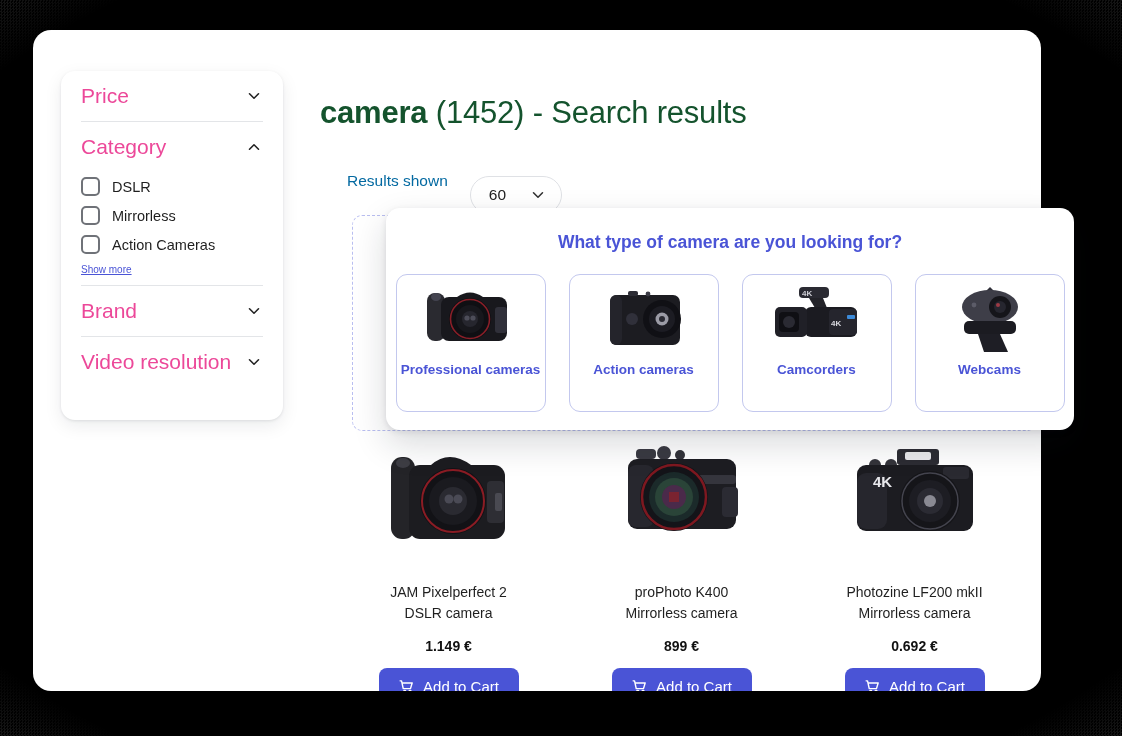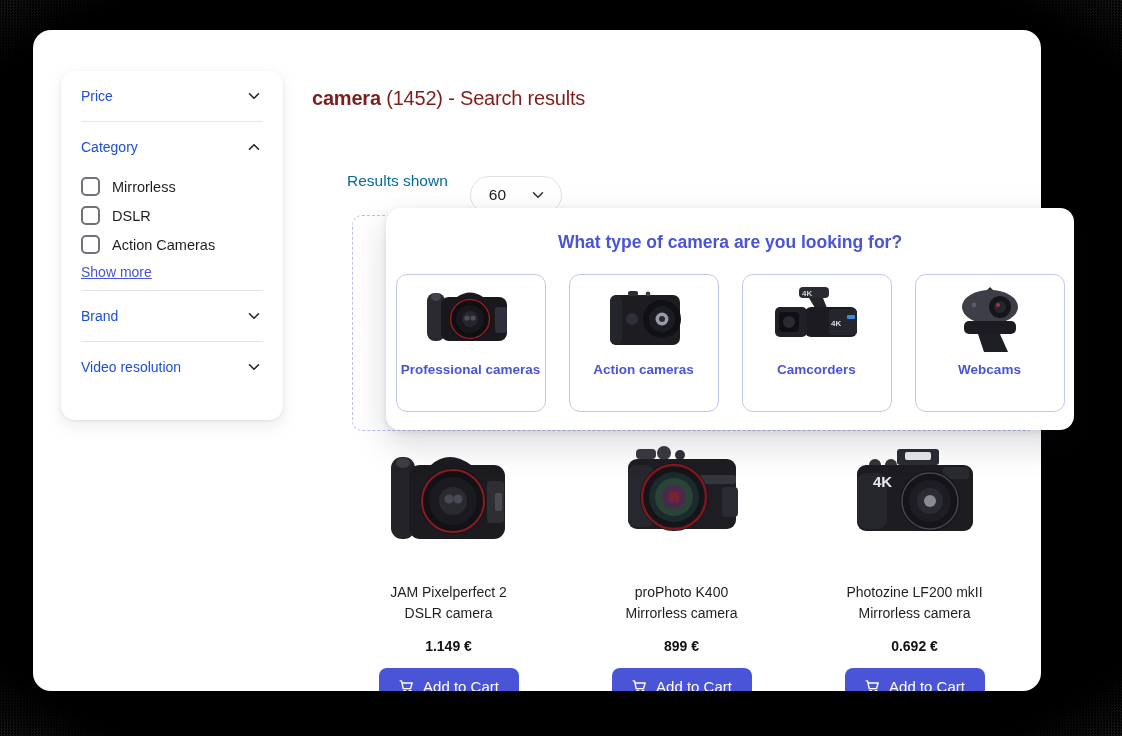--- a/index.html
+++ b/index.html
@@ -41,39 +41,39 @@
   #sidebar{
     position:absolute;left:28px;top:41px;width:222px;height:349px;
     background:#fff;border-radius:14px;
     box-shadow:0 1px 3px rgba(16,24,40,.10),0 6px 18px rgba(16,24,40,.08);
   }
   .filter-group{padding:0 20px;}
   .filter-head{
     display:flex;align-items:center;justify-content:space-between;
     height:50px;cursor:pointer;
   }
-  .filter-head .ftitle{font-size:14px;color:#1d4ed8;}
+  .filter-head .ftitle{font-size:21px;color:#ec4899;}
   .chev{width:18px;height:18px;flex:0 0 auto;}
   .chev svg{display:block;}
   .divider{height:1px;background:#e3e5e8;margin:0 20px;}
   .checkrow{display:flex;align-items:center;gap:12px;height:29px;cursor:pointer;}
   .cbox{
     width:19px;height:19px;border:2px solid #6f7278;border-radius:5px;
     box-sizing:border-box;flex:0 0 auto;background:#fff;
   }
   .checkrow .clabel{font-size:14.5px;color:#1f1f1f;}
   .showmore{
     display:inline-block;margin-top:5px;margin-bottom:2px;
-    font-size:14px;color:#4a54d6;text-decoration:underline;cursor:pointer;
+    font-size:10px;color:#4a54d6;text-decoration:underline;cursor:pointer;
   }
 
   
   #main{position:absolute;left:279px;top:0;right:0;bottom:0;}
   #page-title{
-    position:absolute;left:0;top:44px;font-size:20px;color:#7f1d1d;
+    position:absolute;left:8px;top:44px;font-size:31px;color:#14532d;
     white-space:nowrap;letter-spacing:-.2px;
   }
   #page-title b{font-weight:700;}
   #page-title span.rest{font-weight:400;}
 
   #toolbar{position:absolute;left:0;top:130px;right:30px;height:42px;}
   .tb-label{font-size:15.5px;color:#0369a1;}
   .pill{
     display:inline-flex;align-items:center;justify-content:space-between;
     border:1px solid #dfe1e5;border-radius:21px;background:#fff;
@@ -159,25 +159,25 @@
         <span class="ftitle">Category</span>
         <span class="chev">
           <svg viewBox="0 0 24 24" width="18" height="18" fill="none" stroke="#222" stroke-width="2.1" stroke-linecap="round" stroke-linejoin="round">
               <polyline points="6 15 12 9 18 15"></polyline>
             </svg>
         </span>
       </div>
 
       <label class="checkrow">
         <span class="cbox"></span>
-        <span class="clabel">Mirrorless</span>
+        <span class="clabel">DSLR</span>
       </label>
       <label class="checkrow">
         <span class="cbox"></span>
-        <span class="clabel">DSLR</span>
+        <span class="clabel">Mirrorless</span>
       </label>
       <label class="checkrow">
         <span class="cbox"></span>
         <span class="clabel">Action Cameras</span>
       </label>
 
       <a class="showmore">Show more</a>
       <div style="height:8px"></div>
     </div>
     <div class="divider"></div>

